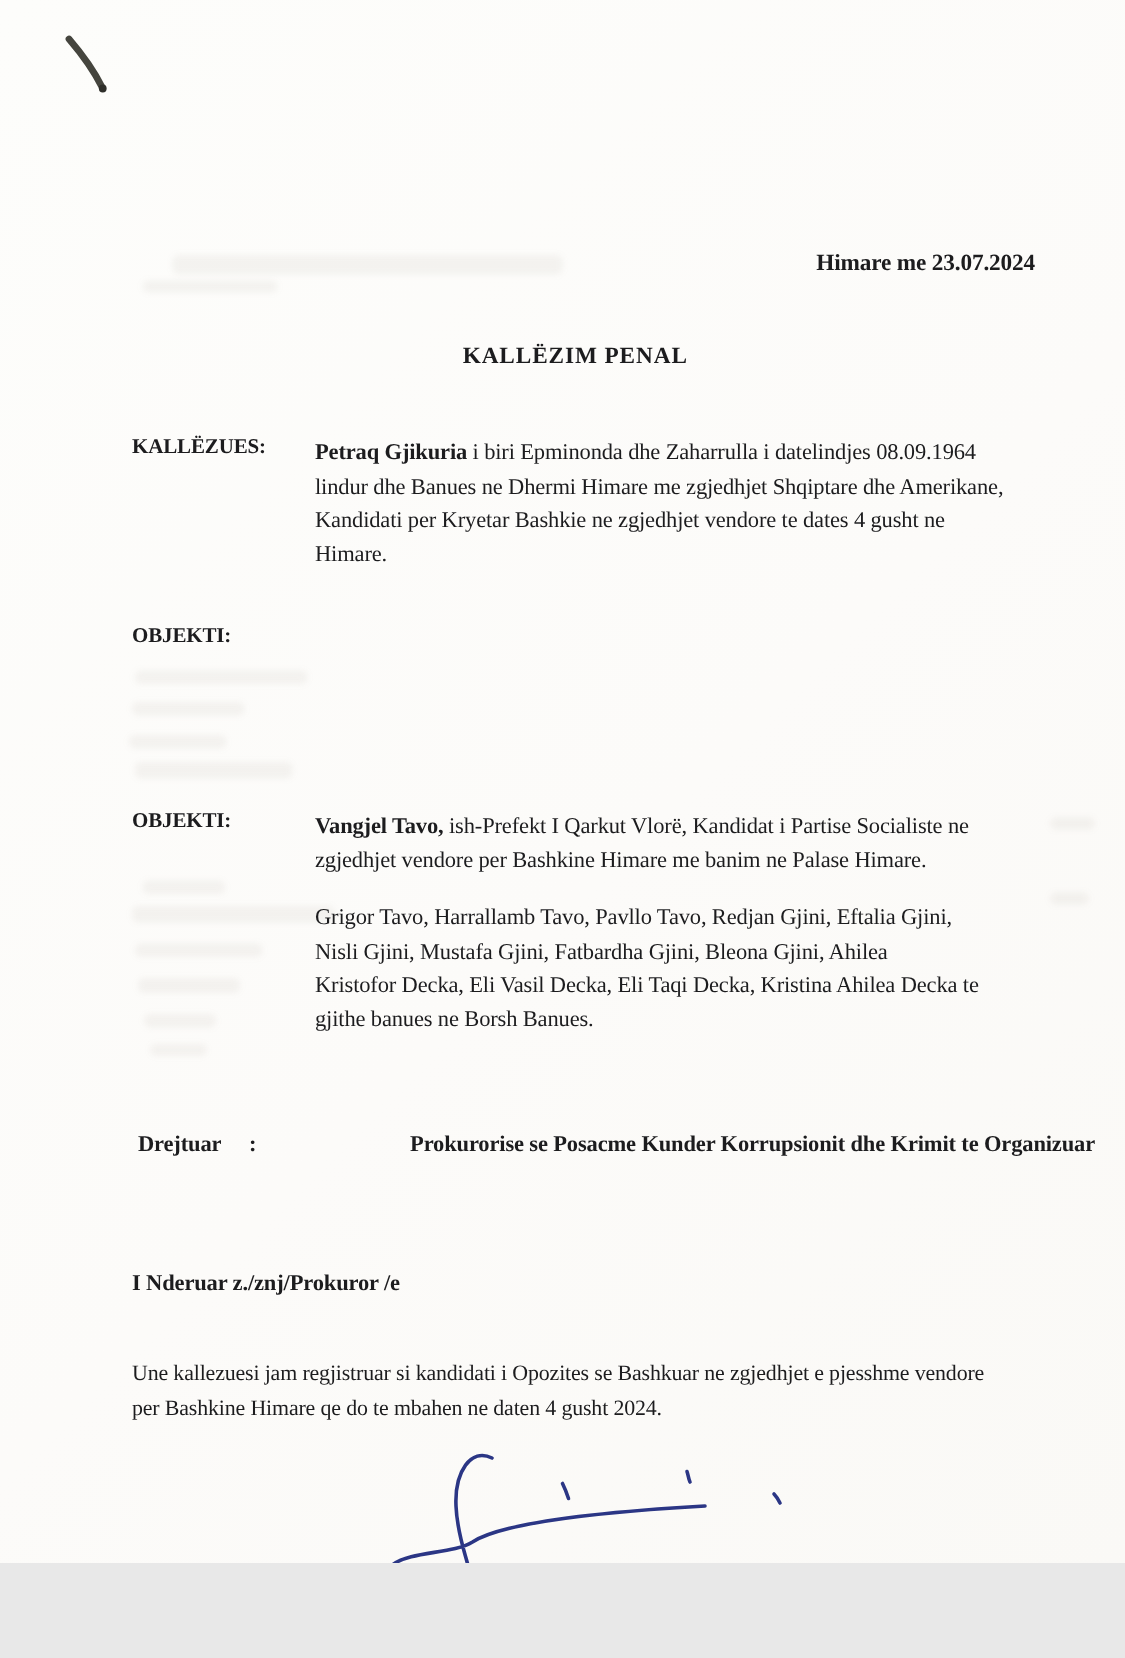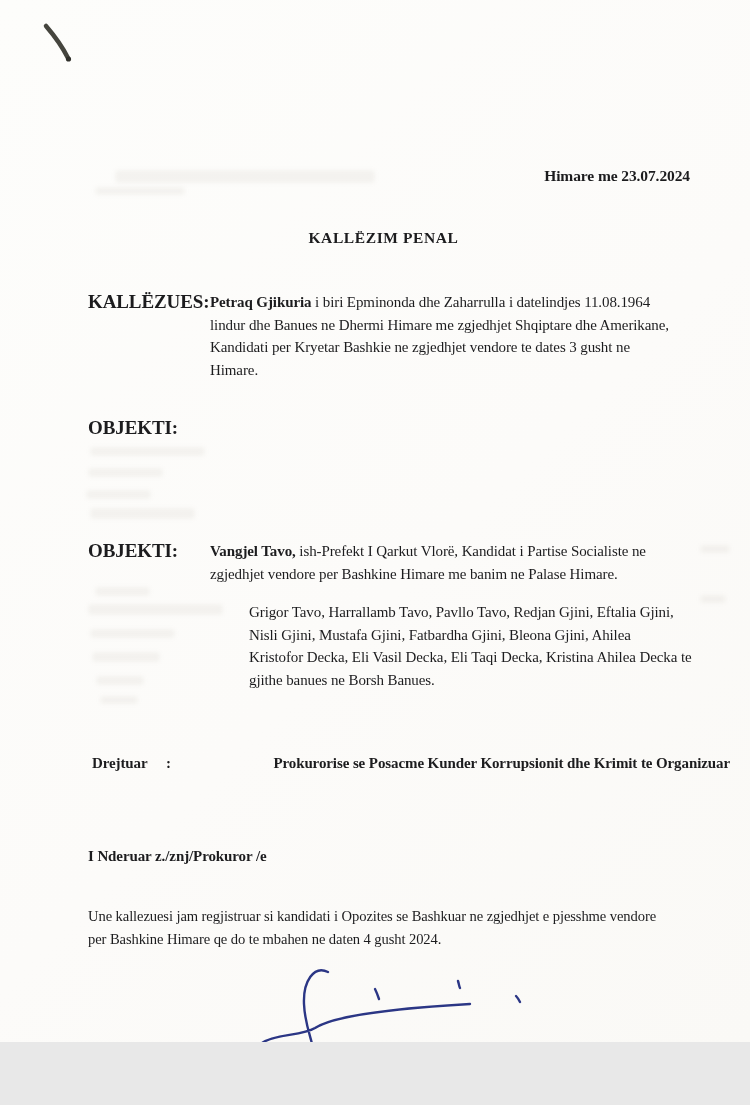--- a/index.html
+++ b/index.html
@@ -68,36 +68,36 @@
   .section {
     position: absolute;
     left: 88px;
     right: 40px;
   }
   .sec-label {
     position: absolute;
     left: 0;
     top: 0;
     font-weight: bold;
-    font-size: 19px;
+    font-size: 14px;
     text-align: right;
   }
   .sec-body {
     position: absolute;
     left: 122px;  
     top: 0;
     width: 500px;
     font-size: 15px;
     line-height: 22.5px;
   }
   .kallezues { top: 291px; }
   .objekti   { top: 417px; }
   .kunder    { top: 540px; }
   .accused   { top: 601px; }
-  .accused .sec-body { left: 122px; margin-left: 39px; }
+  .accused .sec-body { left: 122px; }
   .b { font-weight: bold; }
 
   .drejtuar { top: 755px; font-size: 15px; }
   .drejtuar .dre-label { position: absolute; left: 4px;    top: 0; font-weight: bold; }
   .drejtuar .dre-sep   { position: absolute; left: 78px; top: 0; font-weight: bold; }
   .drejtuar .dre-value { position: absolute; left: 122px;top: 0; font-weight: bold; width: 520px; text-align: right; }
 
   .salutation {
     position: absolute;
     left: 88px;
@@ -145,23 +145,23 @@
   <div class="ghost g13"></div>
   <div class="ghost g14"></div>
 
   <div class="date-line">Himare me 23.07.2024</div>
 
   <div class="doc-title">KALLËZIM PENAL</div>
 
   <div class="section kallezues">
     <div class="sec-label">KALLËZUES:</div>
     <div class="sec-body">
-      <div><span class="b">Petraq Gjikuria</span><span> i biri Epminonda dhe Zaharrulla i datelindjes 11.08.1964</span></div>
+      <div><span class="b">Petraq Gjikuria</span><span> i biri Epminonda dhe Zaharrulla i datelindjes 08.09.1964</span></div>
       <div>lindur dhe Banues ne Dhermi Himare me zgjedhjet Shqiptare dhe Amerikane,</div>
-      <div>Kandidati per Kryetar Bashkie ne zgjedhjet vendore te dates 3 gusht ne</div>
+      <div>Kandidati per Kryetar Bashkie ne zgjedhjet vendore te dates 4 gusht ne</div>
       <div>Himare.</div>
     </div>
   </div>
 
   <div class="section objekti">
     <div class="sec-label">OBJEKTI:</div>
   </div>
 
   <div class="section kunder">
     <div class="sec-label">OBJEKTI:</div>

